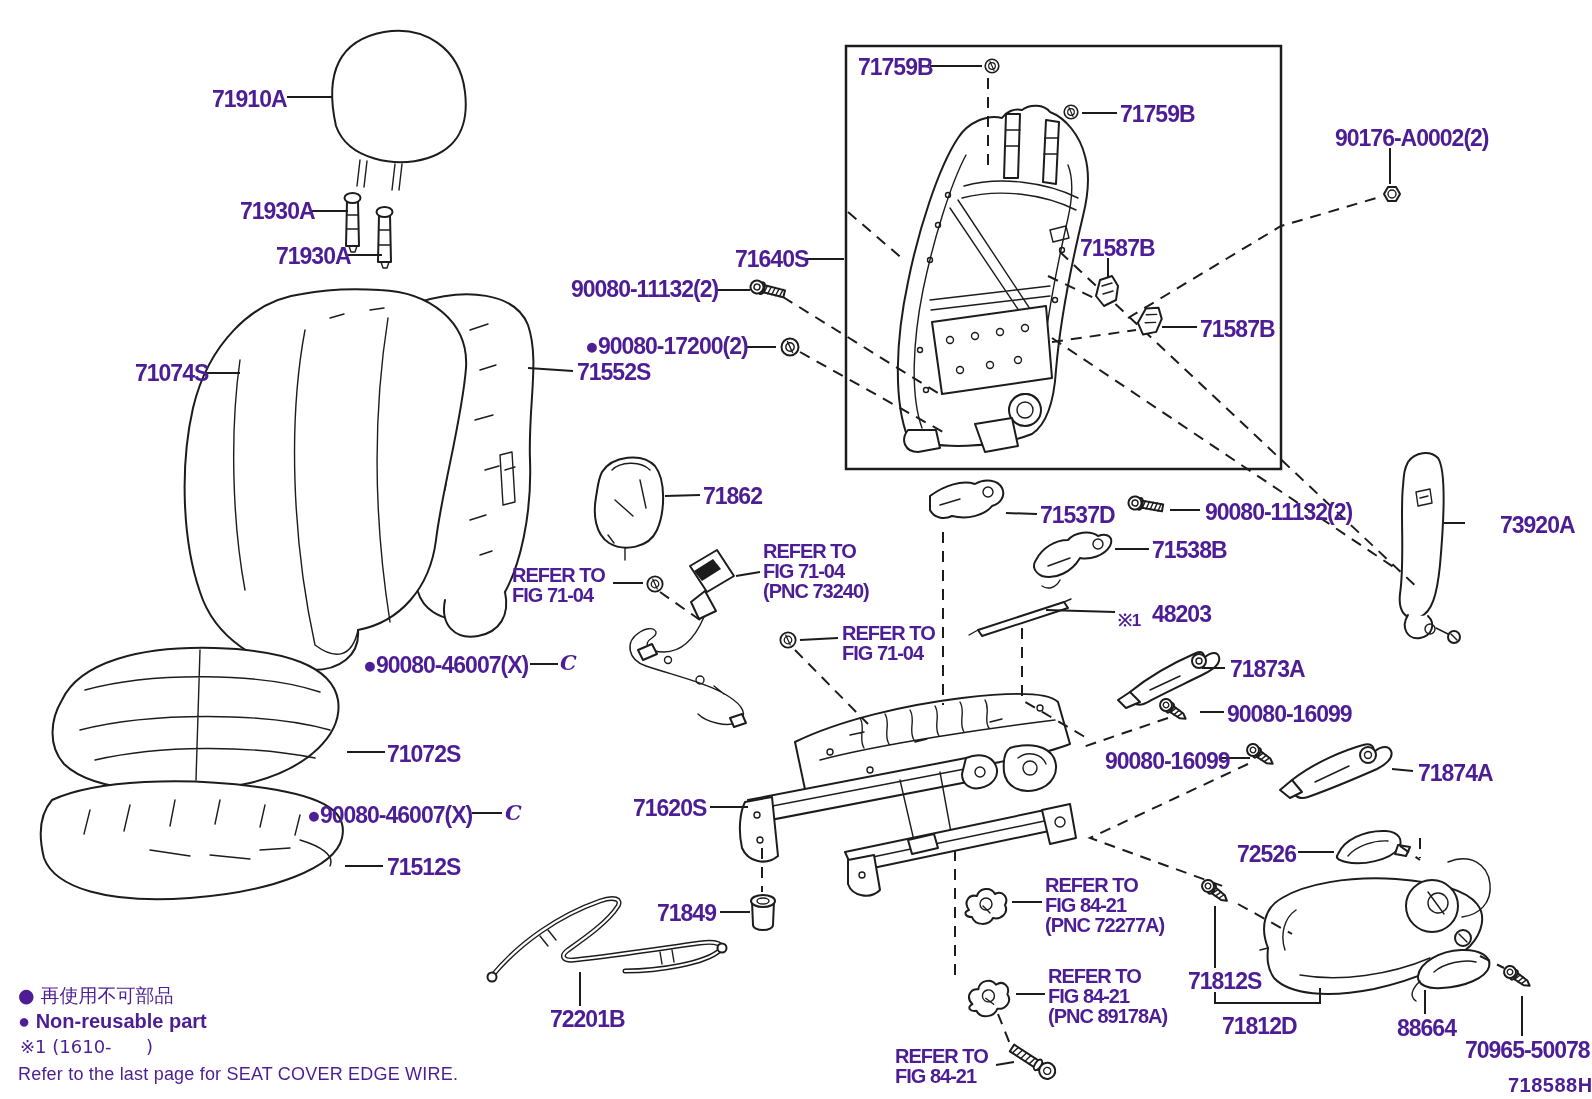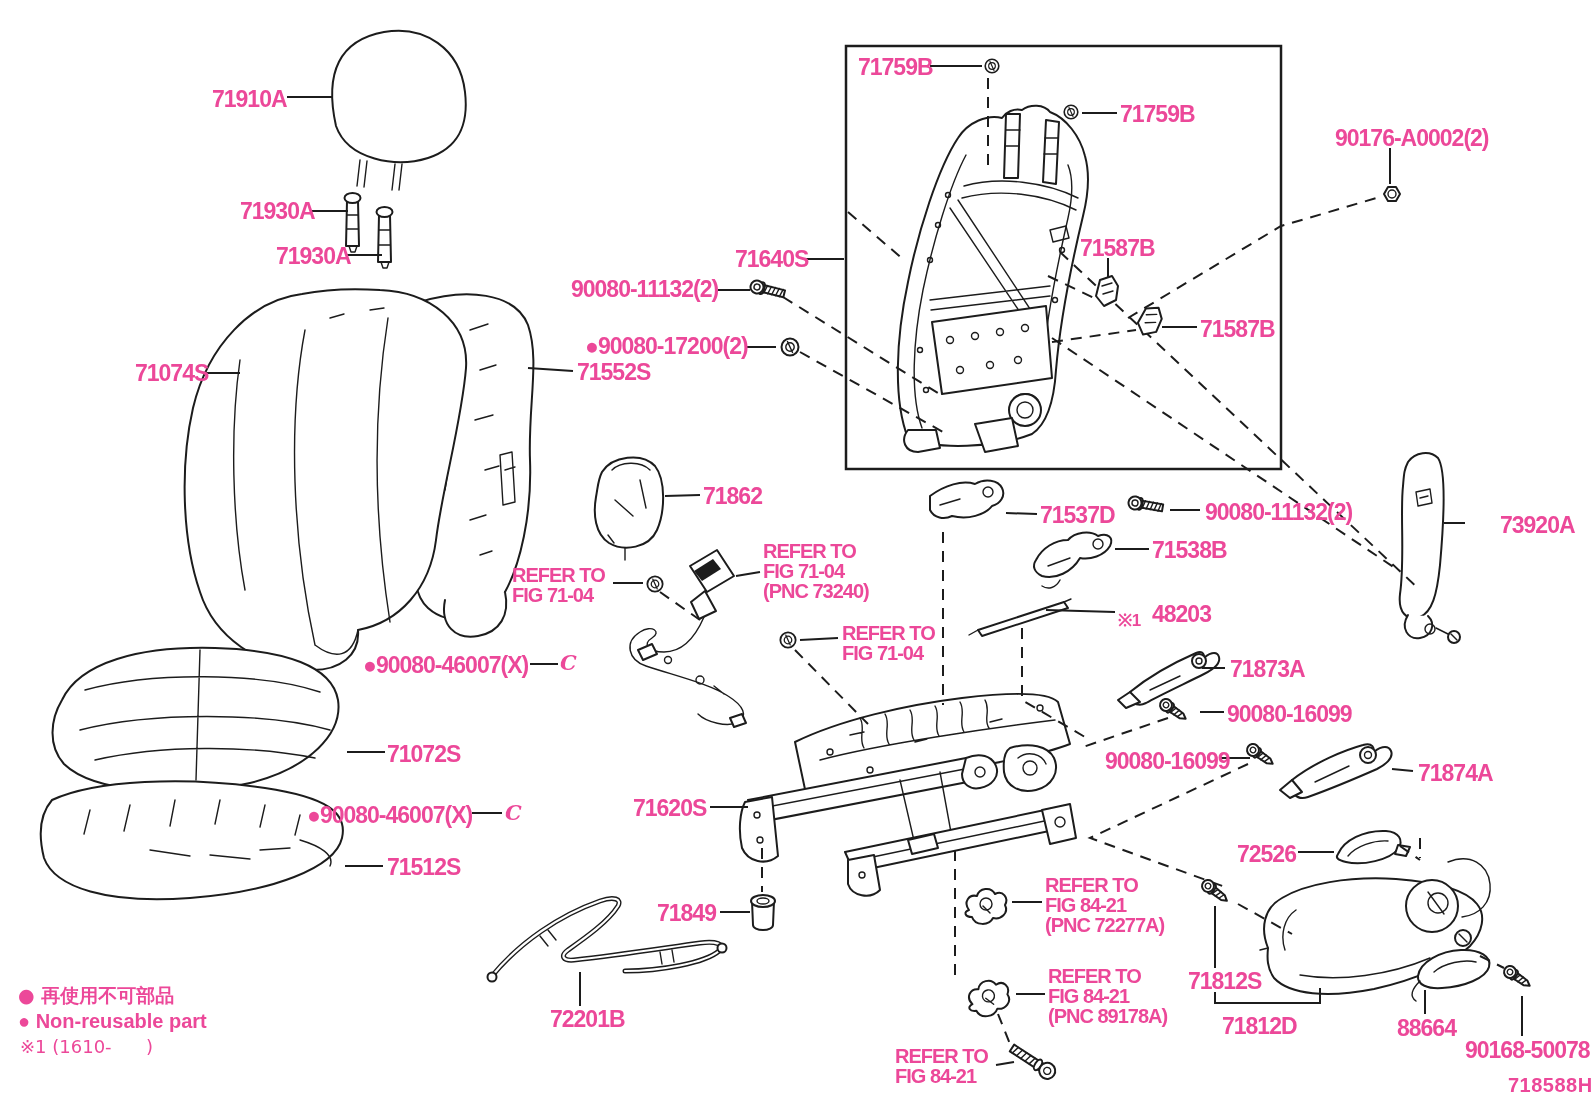--- a/index.html
+++ b/index.html
@@ -6,26 +6,26 @@
   #stage{position:relative;width:1592px;height:1099px;background:#ffffff;overflow:hidden;
          font-family:"Liberation Sans",sans-serif;color:#141414;}
   svg{position:absolute;left:0;top:0;}
   .o{fill:#fff;stroke:#1c1c1c;stroke-width:2;stroke-linejoin:round;stroke-linecap:round}
   .d{fill:none;stroke:#1c1c1c;stroke-width:1.4;stroke-linejoin:round;stroke-linecap:round}
   .ld{stroke:#1c1c1c;stroke-width:2;fill:none}
   .dash{stroke:#1c1c1c;stroke-width:2;fill:none;stroke-dasharray:11 8}
   .ink{fill:#1c1c1c}
   .w5{fill:none;stroke:#1c1c1c;stroke-width:5;stroke-linecap:round;stroke-linejoin:round}
   .w2{fill:none;stroke:#fff;stroke-width:2.2;stroke-linecap:round;stroke-linejoin:round}
-  .lb{position:absolute;white-space:pre;color:#ec4899;}
+  .lb{position:absolute;white-space:pre;color:#4c1d95;}
   .pn{font-size:23px;font-weight:700;letter-spacing:-1px;}
   .pns{font-size:17px;font-weight:700;letter-spacing:-0.5px;}
   .ref{font-size:20px;font-weight:700;letter-spacing:-1px;line-height:20px;}
   .cmark{font-family:"DejaVu Serif",serif;font-style:italic;font-weight:700;font-size:21px;}
-  .lg-jp{font-size:19px;font-weight:700;font-family:"DejaVu Sans",sans-serif;}
+  .lg-jp{font-size:19px;font-weight:400;font-family:"DejaVu Sans",sans-serif;}
   .lg-en{font-size:20px;font-weight:700;}
   .lg-note{font-size:18px;font-weight:500;font-family:"DejaVu Sans",sans-serif;}
   .lg-refer{font-size:18px;font-weight:500;letter-spacing:0.2px;}
   .docid{font-size:20px;font-weight:600;letter-spacing:0.5px;}
 </style>
 </head>
 <body>
 
 <div id="stage">
 
@@ -343,20 +343,21 @@
 FIG 84-21
 (PNC 72277A)</div>
 <div class="lb ref" style="left:1048px;top:966px">REFER TO
 FIG 84-21
 (PNC 89178A)</div>
 <div class="lb ref" style="left:895px;top:1046px">REFER TO
 FIG 84-21</div>
 <div class="lb pn" style="left:1188px;top:968px">71812S</div>
 <div class="lb pn" style="left:1222px;top:1013px">71812D</div>
 <div class="lb pn" style="left:1397px;top:1015px">88664</div>
-<div class="lb pn" style="left:1465px;top:1037px">90168-50078</div>
+<div class="lb pn" style="left:1465px;top:1037px">70965-50078</div>
 
 <div class="lb lg-jp" style="left:18px;top:983px">● 再使用不可部品</div>
 <div class="lb lg-en" style="left:18px;top:1010px">● Non-reusable part</div>
 <div class="lb lg-note" style="left:20px;top:1036px">※1 (1610-      )</div>
+<div class="lb lg-refer" style="left:18px;top:1064px">Refer to the last page for SEAT COVER EDGE WIRE.</div>
 <div class="lb docid" style="left:1508px;top:1074px">718588H</div>
 
 </div>
 
 </body></html>

